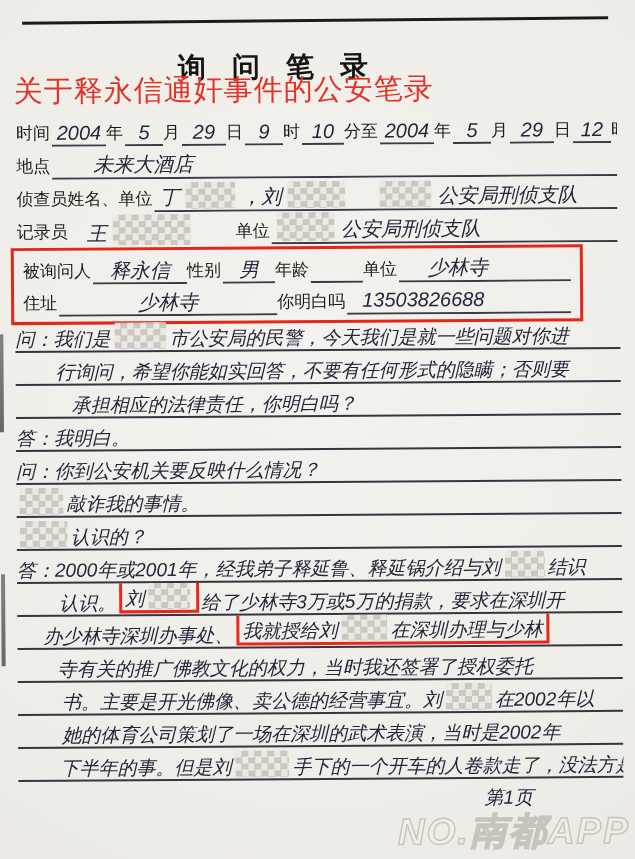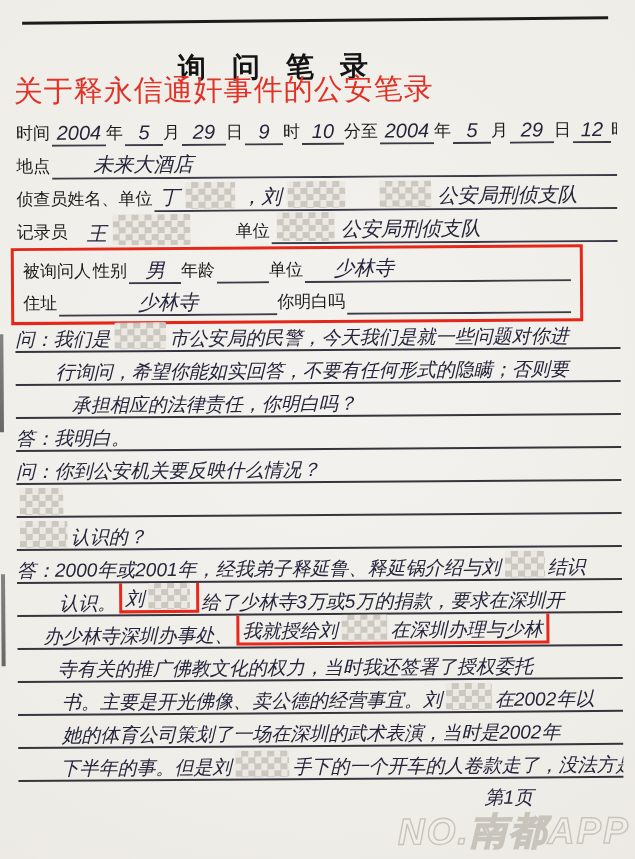--- a/index.html
+++ b/index.html
@@ -135,36 +135,38 @@
           <span class="fill">
             <span class="blur" style="width: 58px; height: 29px;"></span>
             <span class="hw">公安局刑侦支队</span>
           </span>
         </div>
       </div>
 
     <div class="subject-box" id="subject-rows">
         <div class="frow">
           <span class="lbl">被询问人</span>
+          <span class="hw u" style="min-width: 88px;">释永信</span>
           <span class="lbl">性别</span>
           <span class="hw u" style="min-width: 46px;">男</span>
           <span class="lbl">年龄</span>
           <span class="hw u" style="min-width: 46px;"></span>
           <span class="lbl">单位</span>
           <span class="fill">
             <span class="gap" style="width: 24px;"></span>
             <span class="hw">少林寺</span>
           </span>
         </div>
         <div class="frow">
           <span class="lbl">住址</span>
           <span class="hw u" style="min-width: 212px;">少林寺</span>
           <span class="lbl">你明白吗</span>
           <span class="fill">
             <span class="gap" style="width: 10px;"></span>
+            <span class="hw">13503826688</span>
           </span>
         </div>
       </div>
 
     <div class="qa" id="qa-lines">
         <div class="qa-line">
           <span class="hw">问：我们是</span>
           <span class="blur" style="width: 52px;"></span>
           <span class="hw">市公安局的民警，今天我们是就一些问题对你进</span>
         </div>
@@ -175,20 +177,21 @@
           <span class="hw">承担相应的法律责任，你明白吗？</span>
         </div>
         <div class="qa-line">
           <span class="hw">答：我明白。</span>
         </div>
         <div class="qa-line">
           <span class="hw">问：你到公安机关要反映什么情况？</span>
         </div>
         <div class="qa-line">
           <span class="blur" style="width: 44px;"></span>
+          <span class="hw">敲诈我的事情。</span>
         </div>
         <div class="qa-line">
           <span class="blur" style="width: 48px;"></span>
           <span class="hw">认识的？</span>
         </div>
         <div class="qa-line">
           <span class="hw">答：2000年或2001年，经我弟子释延鲁、释延锅介绍与刘</span>
           <span class="blur" style="width: 40px;"></span>
           <span class="hw">结识</span>
         </div>

